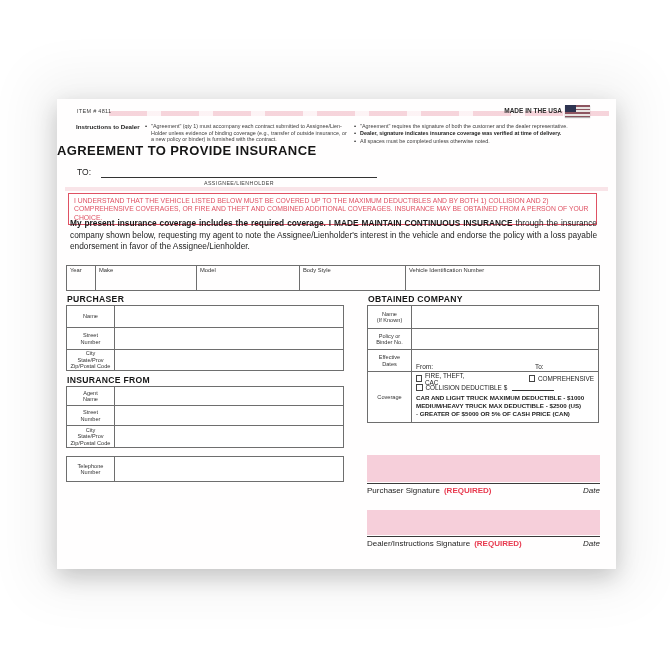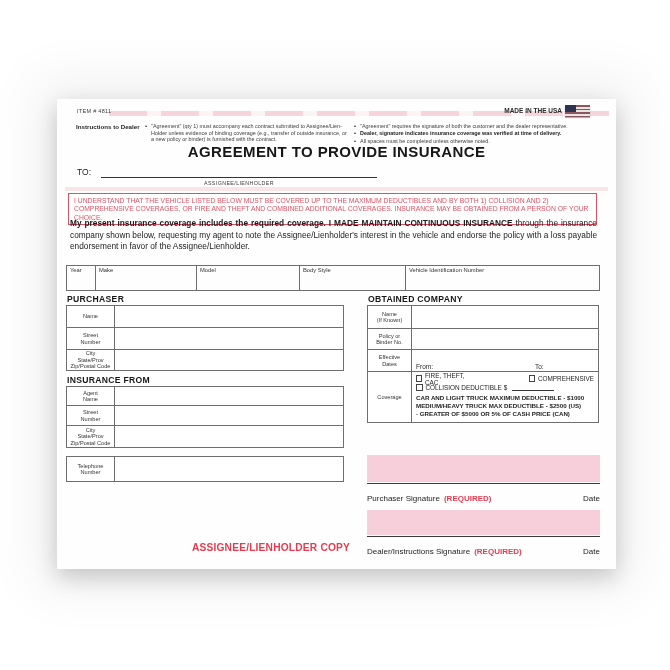--- a/index.html
+++ b/index.html
@@ -24,21 +24,21 @@
   .flag .canton{position:absolute;left:0;top:0;width:11px;height:6.5px;background:#2d3350;}
   .instr-label{left:19px;top:24px;font-size:6.2px;font-weight:bold;color:#1f1f1f;}
   .instr-col1{left:88px;top:24px;width:202px;display:flex;gap:4px;}
   .instr-col1 .bullet{font-size:6px;line-height:6.6px;}
   .instr-col1 .txt{font-size:5.4px;line-height:6.6px;color:#3d3d3d;}
   .instr-col2{left:297px;top:24px;width:248px;display:flex;flex-direction:column;gap:1px;}
   .instr-col2 .row{display:flex;gap:4px;}
   .instr-col2 .bullet{font-size:6px;line-height:6.4px;}
   .instr-col2 .txt{font-size:5.4px;line-height:6.4px;color:#3d3d3d;}
   .instr-col2 .row.bold .txt{font-weight:bold;color:#1c1c1c;}
-  .form-title{left:0;top:44px;width:100%;text-align:center;font-size:15px;font-weight:bold;
+  .form-title{left:0;top:44px;width:100%;text-align:left;font-size:13px;font-weight:bold;
     letter-spacing:.4px;color:#161616;}
   .to-label{left:20px;top:68px;font-size:8.5px;color:#222;}
   .to-line{left:44px;top:78px;width:276px;border-bottom:1px solid #333;height:0;}
   .to-caption{left:44px;top:81px;width:276px;text-align:center;font-size:5.3px;letter-spacing:.4px;color:#3c3c3c;}
   .notice{left:11px;top:94px;width:517px;border:1px solid var(--red);color:var(--red);
     font-size:6.8px;line-height:8.4px;padding:3px 5px 2px 5px;}
   .statement{left:13px;top:119px;width:527px;font-size:8.3px;line-height:11.6px;text-align:justify;color:#1c1c1c;}
   
   .vtable{left:9px;top:166px;width:534px;height:26px;border:1px solid #6e6e6e;display:flex;box-sizing:border-box;}
   .vtable .vcell{border-right:1px solid #6e6e6e;box-sizing:border-box;padding:1px 3px;font-size:5.8px;color:#333;}
@@ -59,23 +59,23 @@
   
   .cov-value{flex:1;padding:2px 4px;box-sizing:border-box;}
   .cb-row{display:flex;align-items:center;gap:3px;height:9px;font-size:6.4px;color:#222;}
   .cbox{width:6.5px;height:6.5px;border:.9px solid #444;background:#fff;display:inline-block;box-sizing:border-box;}
   .cb-spacer{width:58px;}
   .dollar-line{display:inline-block;width:42px;border-bottom:.9px solid #333;height:6px;margin-left:2px;}
   .cov-notes{margin-top:2px;font-size:6.2px;line-height:7.8px;font-weight:bold;color:#1d1d1d;}
   
   .sigbox{width:233px;height:27px;background:var(--pink);}
   .sigline{width:233px;border-top:1.4px solid #3a3a3a;height:0;}
-  .sigrow{width:233px;display:flex;align-items:baseline;font-size:8px;color:#1d1d1d;margin-top:8px;}
+  .sigrow{width:233px;display:flex;align-items:baseline;font-size:8px;color:#1d1d1d;}
   .sigrow .req{color:var(--red2);font-weight:bold;margin-left:4px;}
-  .sigrow .date{margin-left:auto;}
+  .sigrow .date{margin-left:auto;font-style:italic;}
   .footer-copy{left:104px;top:443px;width:220px;text-align:center;font-size:10.2px;font-weight:bold;
     color:var(--red2);letter-spacing:.2px;}
 </style>
 </head>
 <body>
 
 <div class="sheet" style="--red:#df5163;--red2:#e83a4f;--pink:#f6cfda;">
 
   <div class="abs streak1"></div>
   <div class="abs streak2"></div>
@@ -232,15 +232,14 @@
 
     <div class="abs sigbox" style="left:310px;top:411px;height:25px"></div>
     <div class="abs sigline" style="left:310px;top:437px"></div>
     <div class="abs sigrow" style="left:310px;top:440px">
       <span>Dealer/Instructions Signature</span>
       <span class="req">(REQUIRED)</span>
       <span class="date">Date</span>
     </div>
   </div>
 
-  <div class="abs footer-copy">ASSIGNEE/LIENHOLDER COPY</div>
 
 </div>
 
 </body></html>

